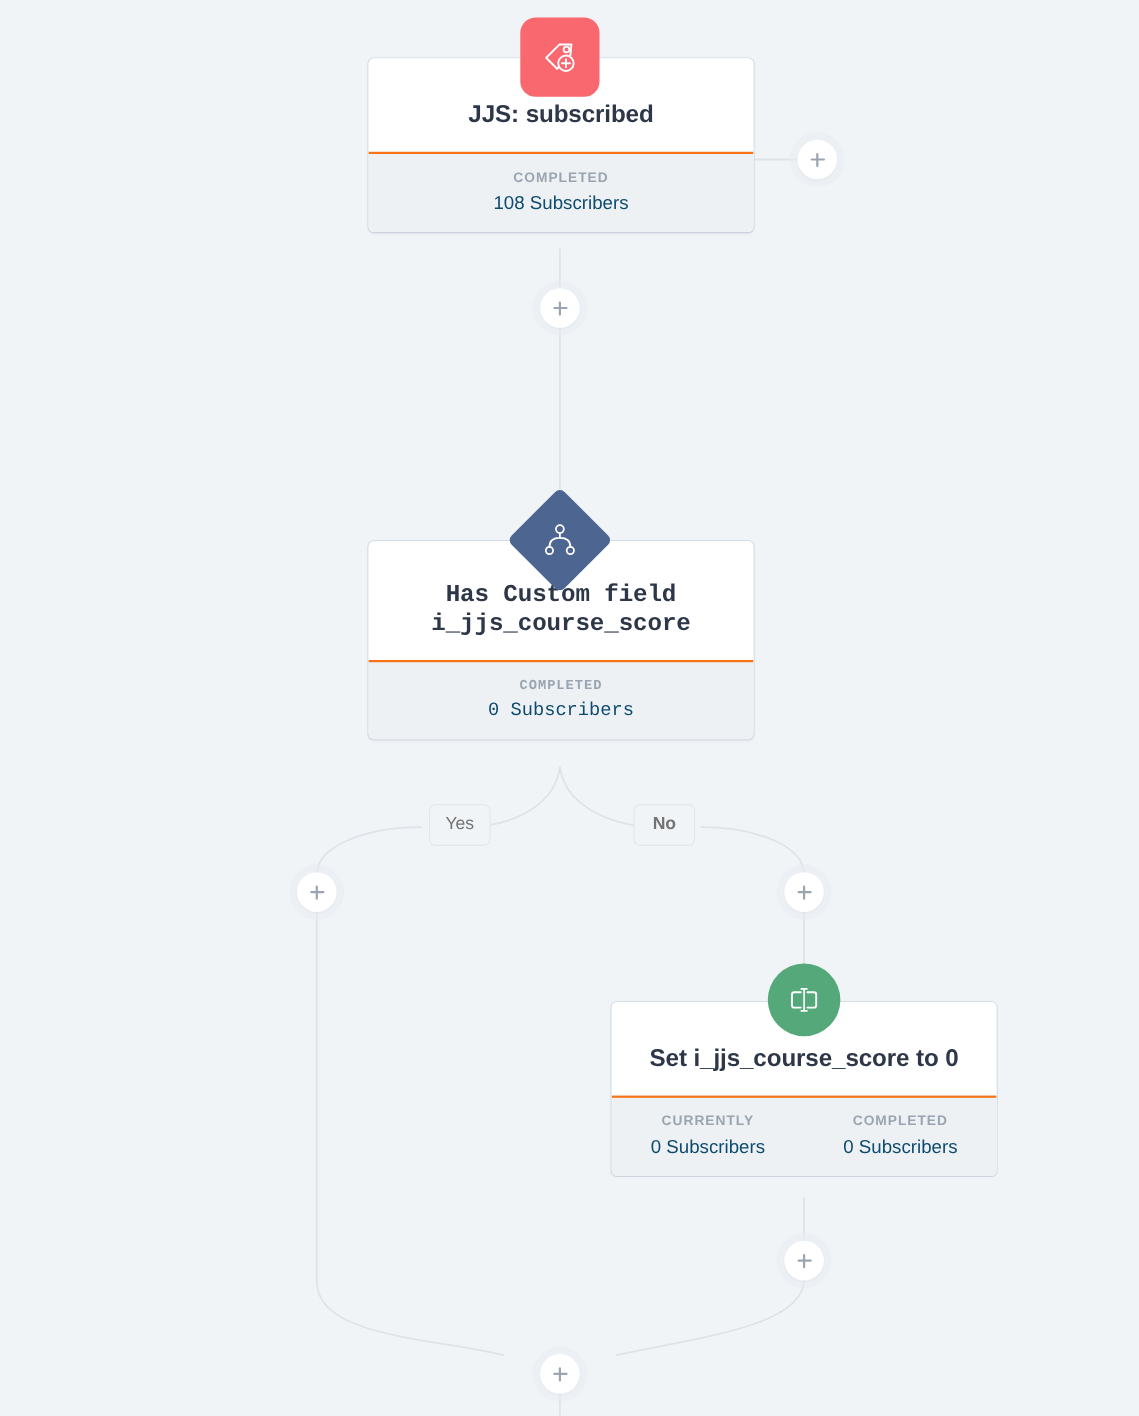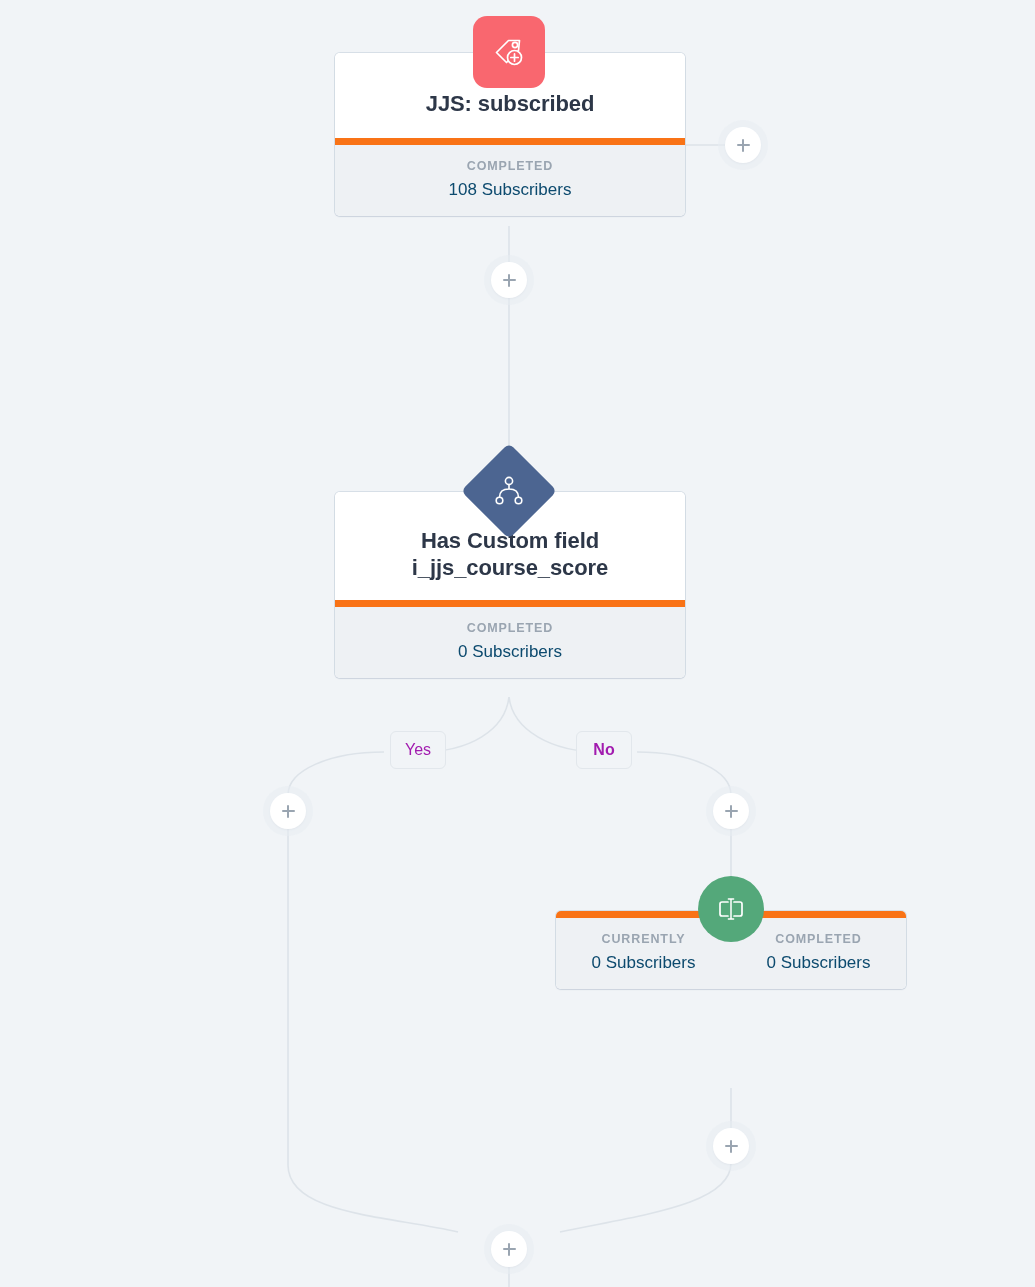--- a/index.html
+++ b/index.html
@@ -56,21 +56,21 @@
     font-weight: 700;
     line-height: 1.22;
     padding: 38px 18px 20px 18px;
     background: #ffffff;
     letter-spacing: -0.1px;
   }
   .node-title.two-line { padding-top: 36px; padding-bottom: 18px; }
 
   .node-footer {
     background: #eef1f4;
-    border-top: 7px solid #f97316;
+    border-top: 2px solid #f97316;
     display: flex;
     padding: 14px 0 16px 0;
     justify-content: center;
   }
   .stat {
     flex: 1 1 0;
     text-align: center;
   }
   .stat-label {
     font-size: 12.5px;
@@ -146,21 +146,21 @@
   
   .branch-label {
     position: absolute;
     min-width: 56px;
     padding: 9px 12px;
     background: #f1f4f7;
     border: 1px solid #e2e7ec;
     border-radius: 6px;
     text-align: center;
     font-size: 16px;
-    color: #a21caf;
+    color: #737373;
     z-index: 4;
   }
 </style>
 </head>
 <body>
 
 <div id="canvas">
 
   <svg id="connectors" viewBox="0 0 1035 1287" width="1035" height="1287">
 
@@ -202,21 +202,21 @@
       <circle cx="26" cy="13" r="2.6" fill="none" stroke="#ffffff" stroke-width="1.7"></circle>
       <circle cx="25.5" cy="25.5" r="7" fill="#f9676f" stroke="#ffffff" stroke-width="1.7"></circle>
       <path d="M25.5 21.8 V29.2 M21.8 25.5 H29.2" stroke="#ffffff" stroke-width="1.7" stroke-linecap="round"></path>
     </svg>
   </div>
 
   <div class="plus-btn" style="left:725px; top:127px;"></div>
 
   <div class="plus-btn" style="left:491px; top:262px;"></div>
 
-  <div class="node" style="left:335px; top:492px; width:350px;">
+  <div class="node" style="left:335px; top:492px; width:350px;font-family:Liberation Mono, monospace;">
     <div class="node-title two-line">
       <span>Has Custom field</span><br>
       <span>i_jjs_course_score</span>
     </div>
     <div class="node-footer">
       <div class="stat">
         <div class="stat-label">COMPLETED</div>
         <div class="stat-value">0 Subscribers</div>
       </div>
     </div>
@@ -235,20 +235,21 @@
     <span>Yes</span>
   </div>
   <div class="branch-label" style="left:576px; top:731px;font-weight:bold;">
     <span>No</span>
   </div>
 
   <div class="plus-btn" style="left:270px; top:793px;"></div>
   <div class="plus-btn" style="left:713px; top:793px;"></div>
 
   <div class="node" style="left:556px; top:911px; width:350px;">
+    <div class="node-title">Set i_jjs_course_score to 0</div>
     <div class="node-footer">
       <div class="stat">
         <div class="stat-label">CURRENTLY</div>
         <div class="stat-value">0 Subscribers</div>
       </div>
       <div class="stat">
         <div class="stat-label">COMPLETED</div>
         <div class="stat-value">0 Subscribers</div>
       </div>
     </div>

